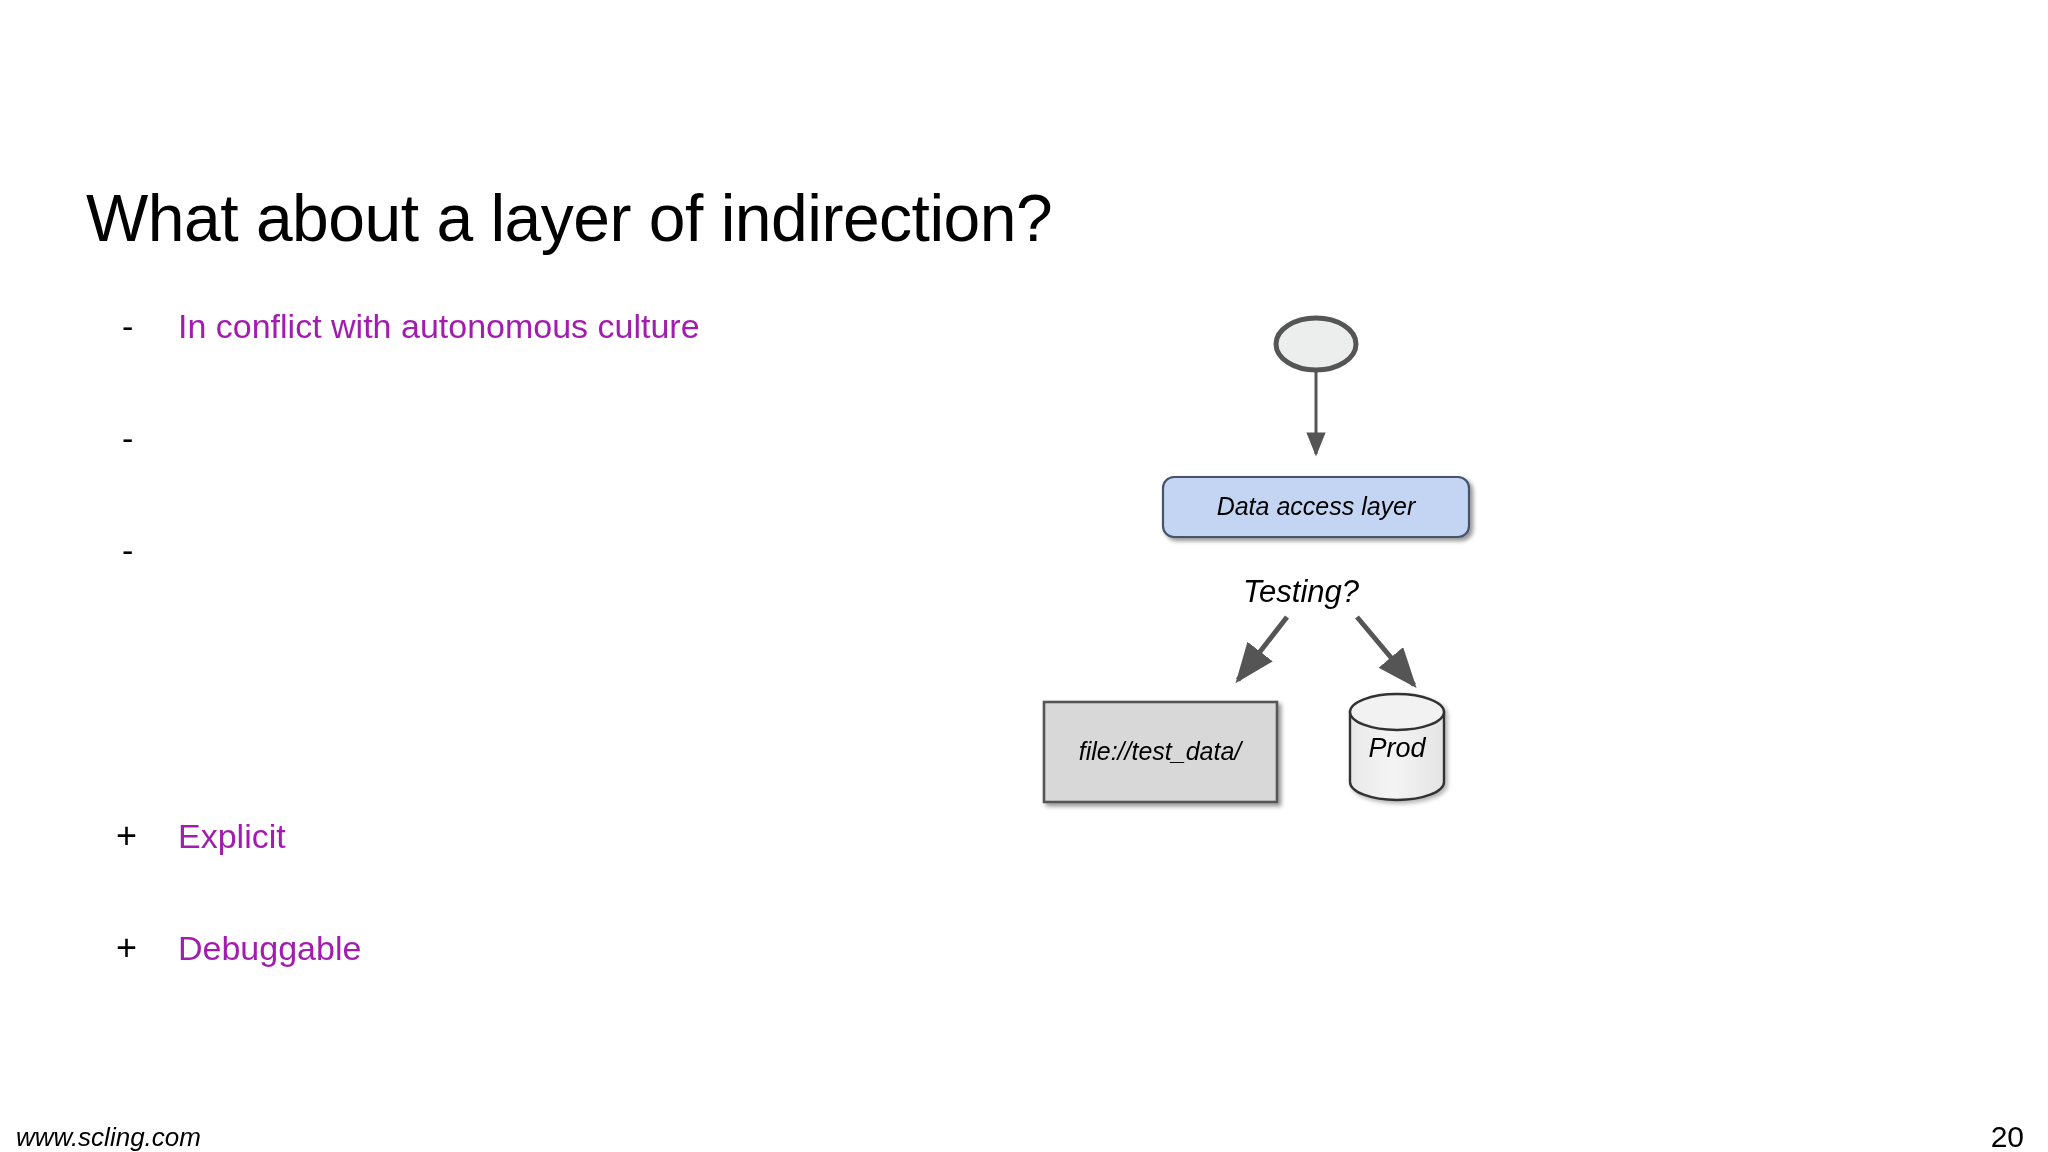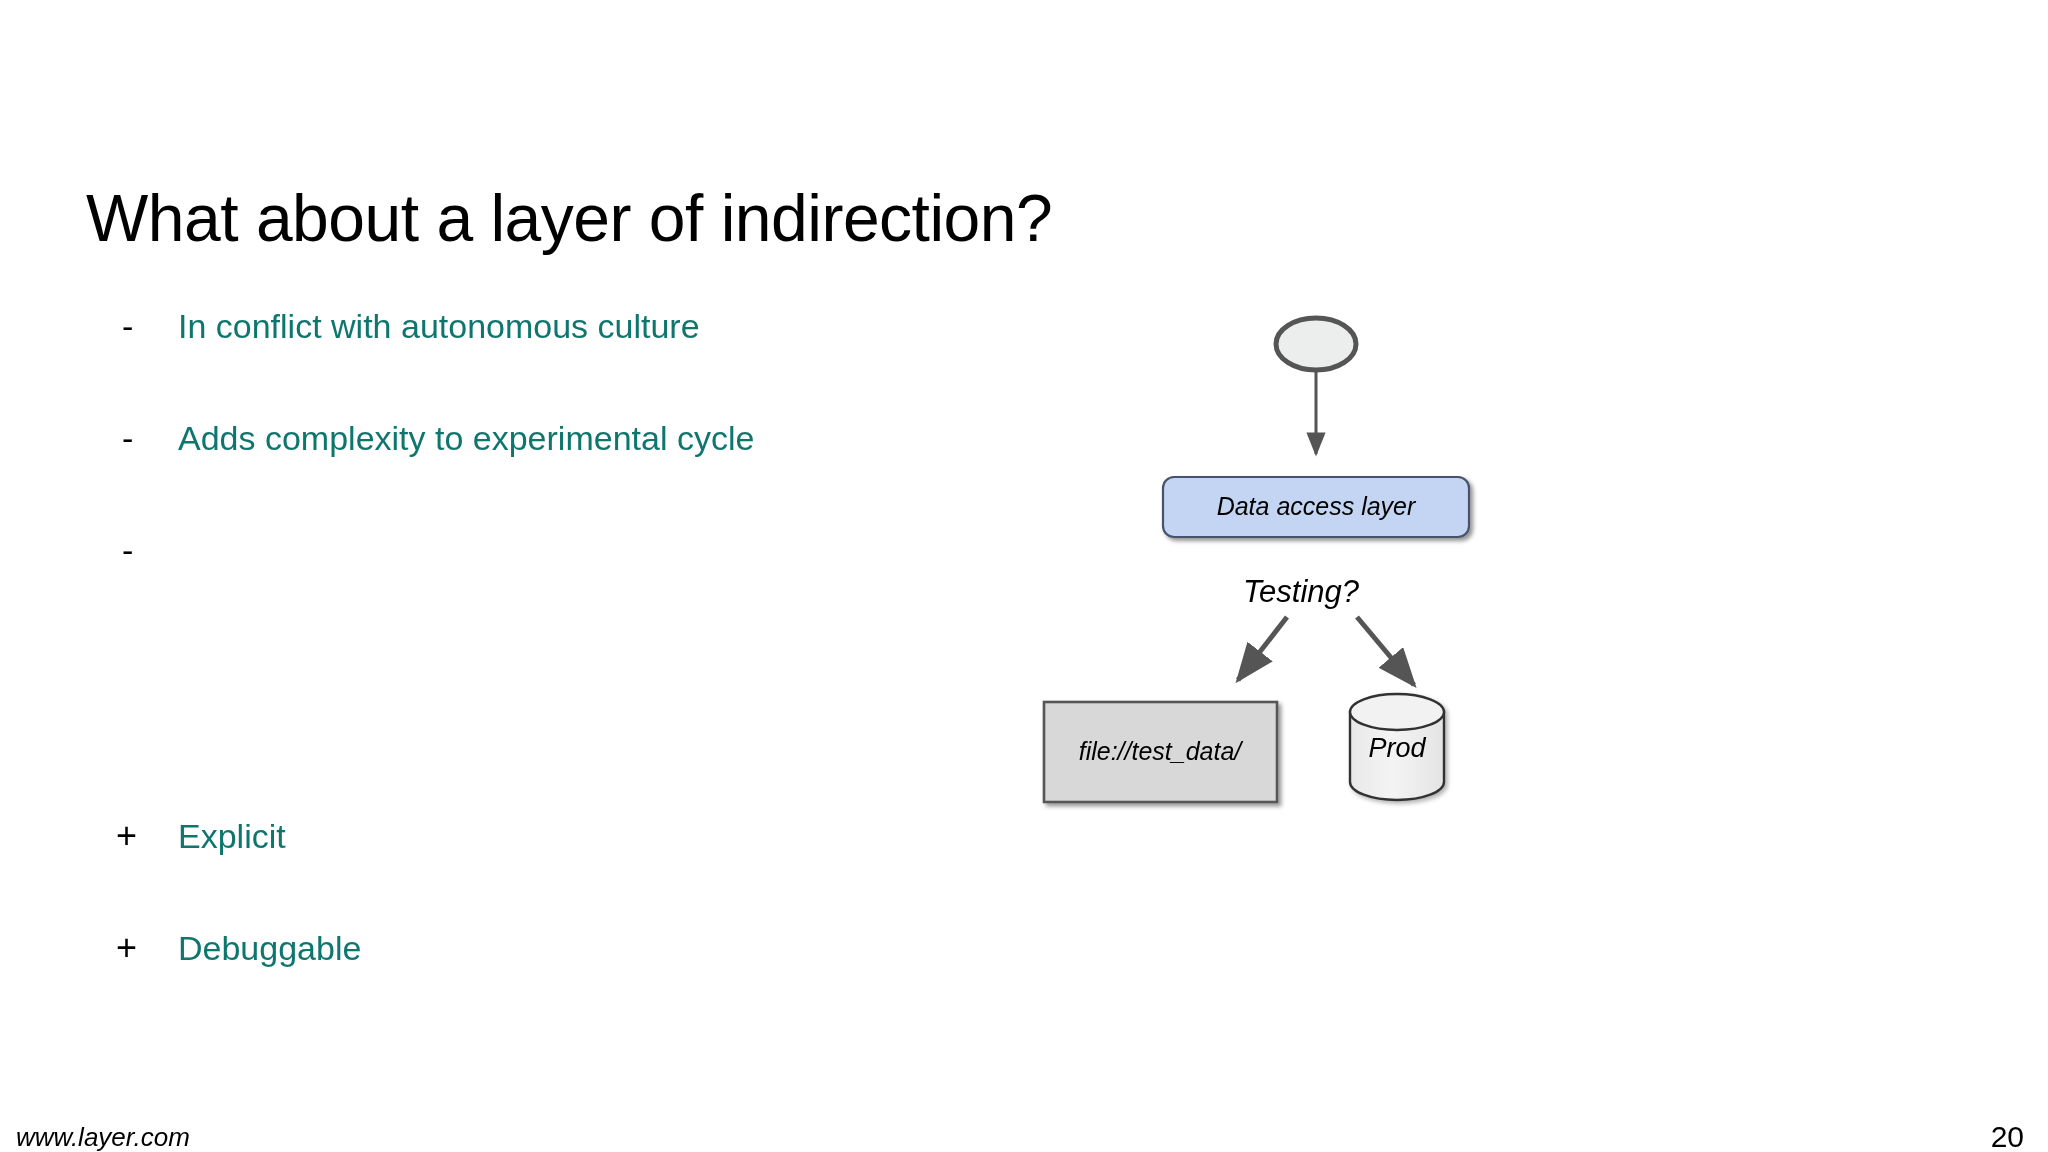--- a/index.html
+++ b/index.html
@@ -62,21 +62,21 @@
     padding-left: 12px;
     box-sizing: border-box;
   }
   .bullet-marker.plus {
     font-size: 36px;
     padding-left: 6px;
   }
   .bullet-text {
     font-size: 34px;
     line-height: 44px;
-    color: #0f766e;
+    color: #a21caf;
     white-space: nowrap;
   }
 
   #pro-list {
     position: absolute;
     left: 110px;
     top: 782px;
     width: 880px;
   }
 
@@ -132,21 +132,20 @@
 
   <div id="bullet-list">
 
     <div class="bullet-row">
       <span class="bullet-marker">-</span>
       <span class="bullet-text">In conflict with autonomous culture</span>
     </div>
 
     <div class="bullet-row">
       <span class="bullet-marker">-</span>
-      <span class="bullet-text">Adds complexity to experimental cycle</span>
     </div>
 
     <div class="bullet-row">
       <span class="bullet-marker">-</span>
     </div>
 
   </div>
 
   <div id="pro-list">
 
@@ -211,17 +210,17 @@
 
       <g filter="url(#shadowlight)">
         <path d="M330,410 L330,480 A47,18 0 0 0 424,480 L424,410 Z" fill="url(#cylbody)" stroke="#333333" stroke-width="2.4"></path>
         <ellipse cx="377" cy="410" rx="47" ry="18" fill="#f2f2f2" stroke="#333333" stroke-width="2.4"></ellipse>
       </g>
       <text class="diag-label prod" x="377" y="455" text-anchor="middle">Prod</text>
 
     </svg>
   </div>
 
-  <div id="footer-url">www.layer.com</div>
+  <div id="footer-url">www.scling.com</div>
 
   <div id="page-number">20</div>
 
 </div>
 
 </body></html>

